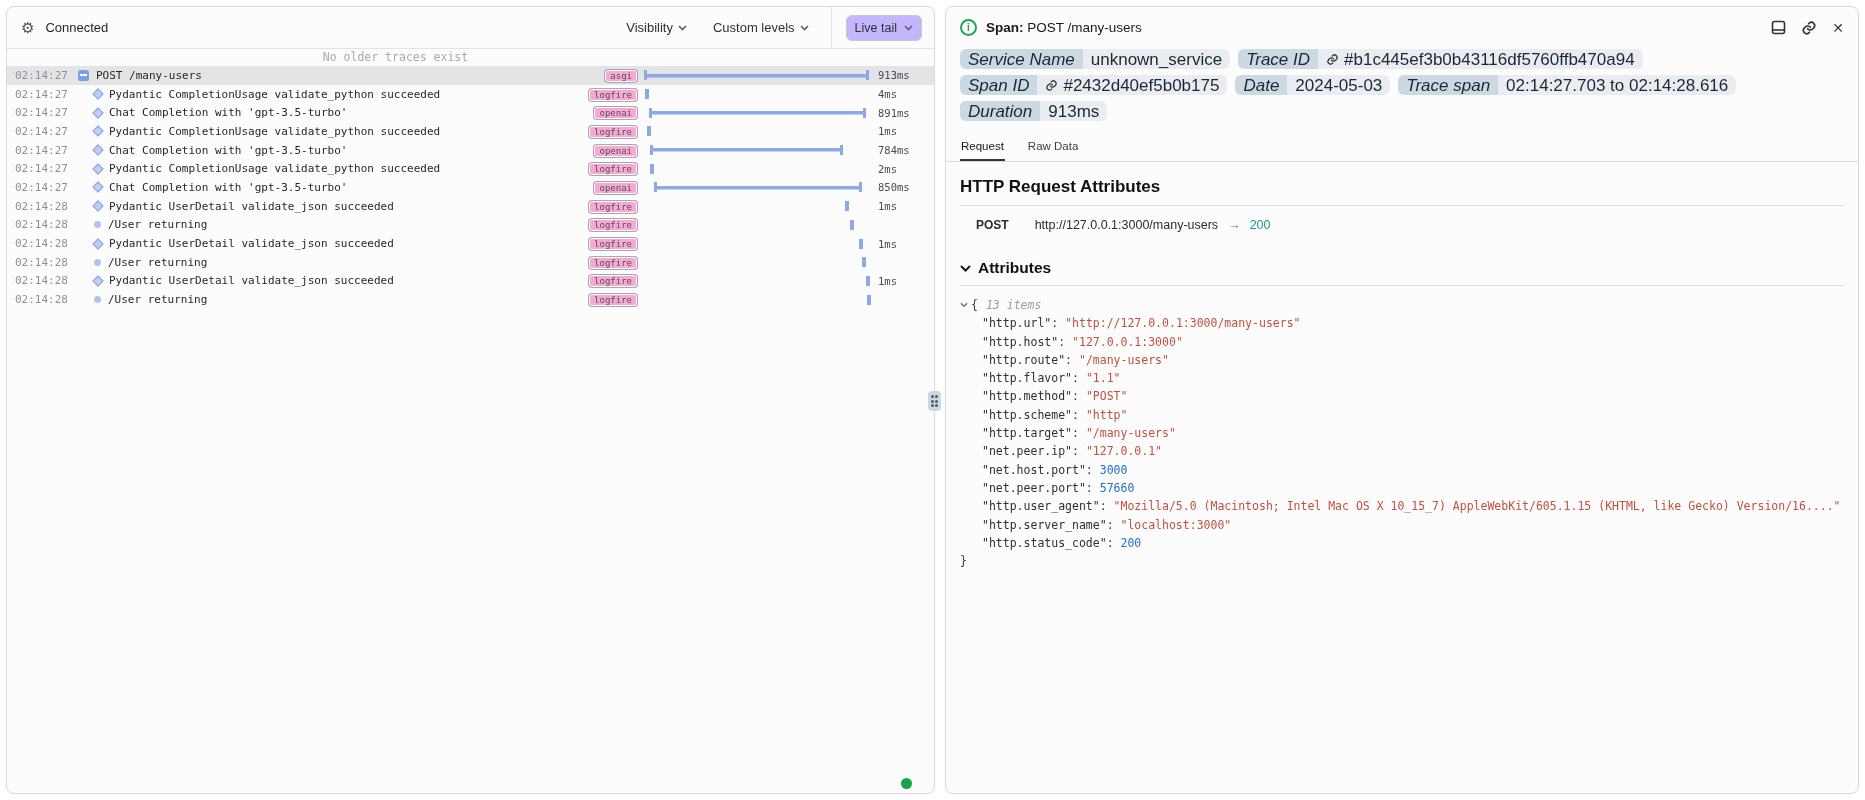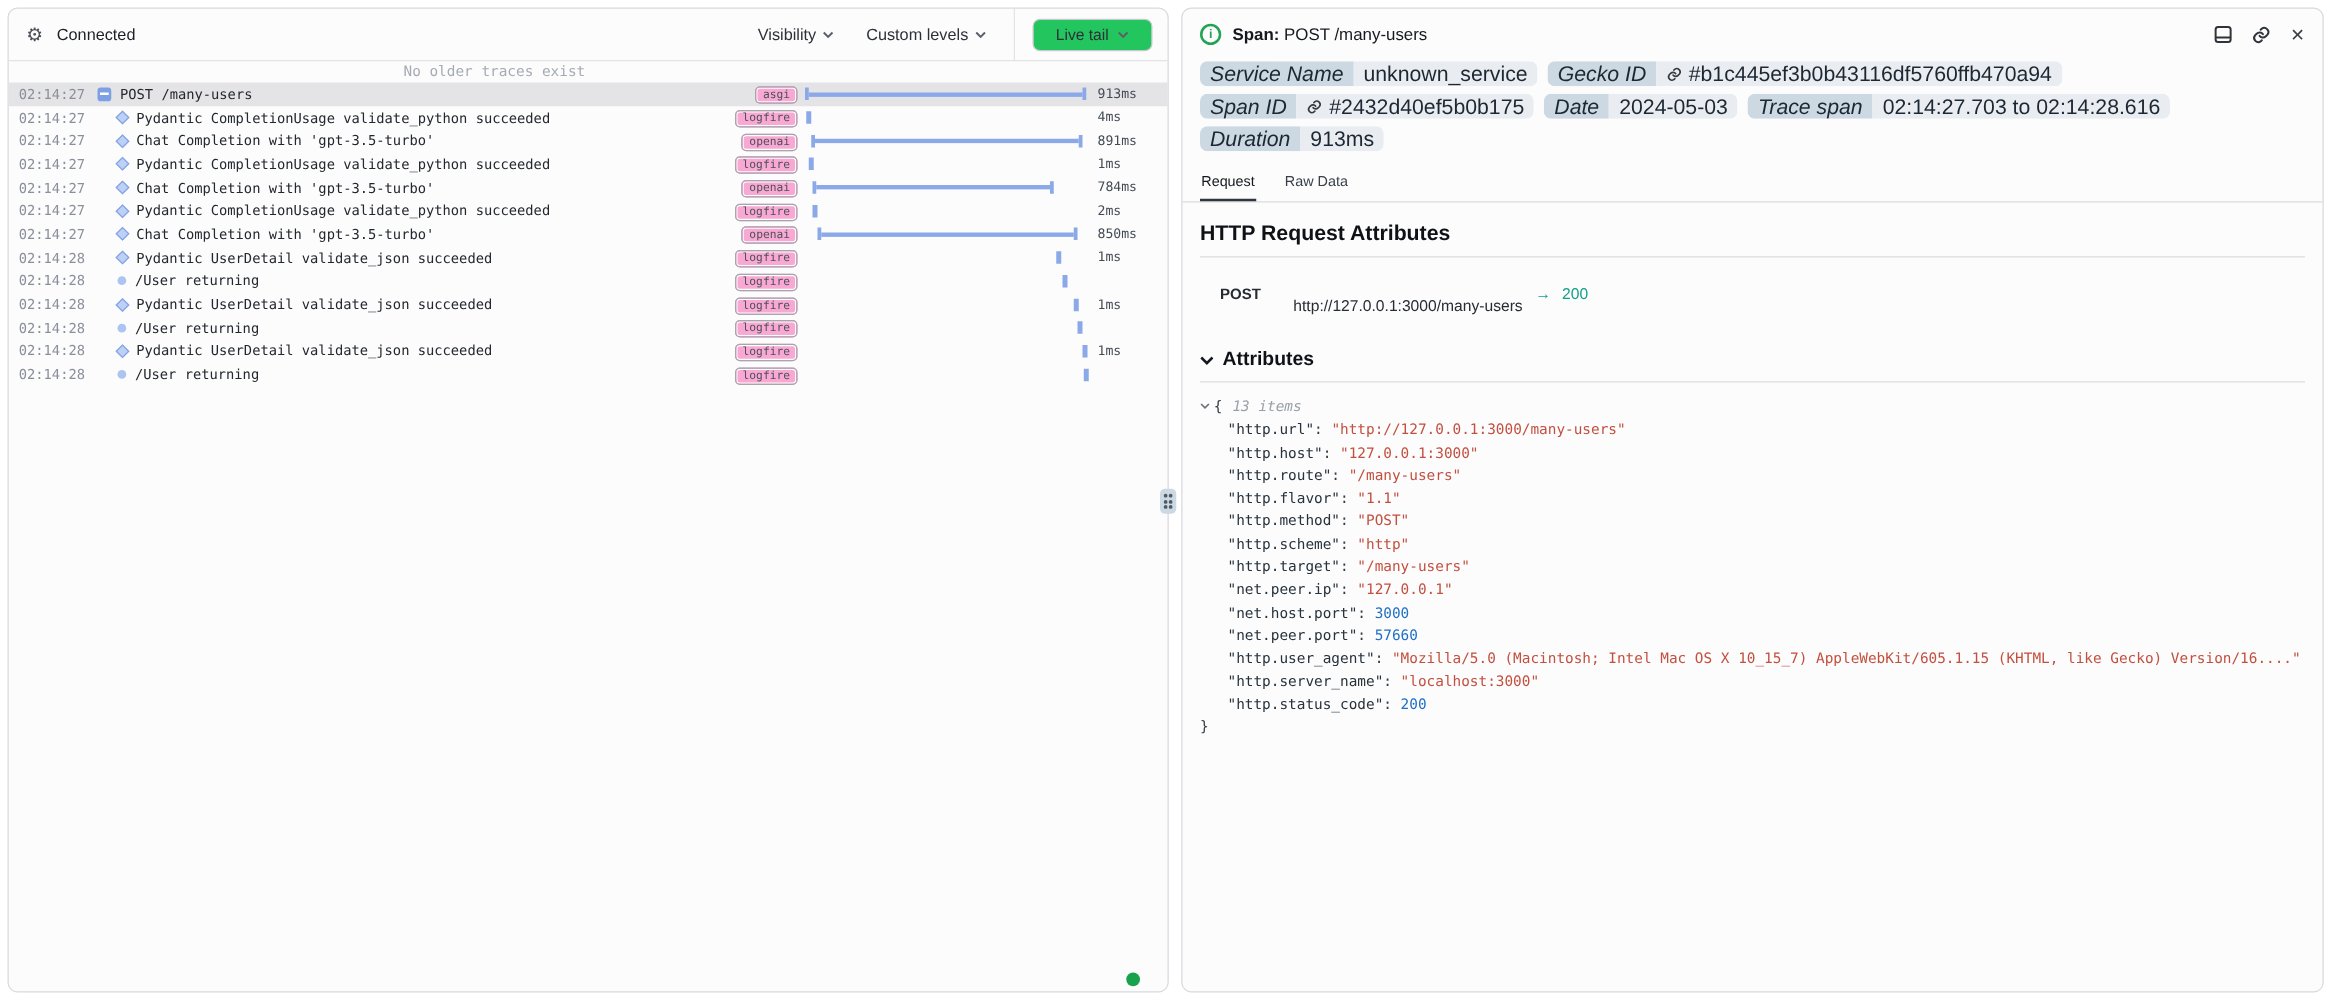--- a/index.html
+++ b/index.html
@@ -12,22 +12,22 @@
 
   
   .toolbar { height:42px; display:flex; align-items:center; padding:0 0 0 14px;
              border-bottom:1px solid #e3e3e7; font-size:13px; color:#1c2025; }
   .gear { font-size:15px; color:#4a4f57; margin-right:11px; }
   .tb-right { margin-left:auto; display:flex; align-items:center; height:100%; }
   .tb-link { display:flex; align-items:center; gap:5px; color:#2c3138; cursor:pointer; }
   .tb-link + .tb-link { margin-left:26px; }
   .vsep { width:1px; height:100%; background:#e3e3e7; margin-left:22px; }
   .live-btn { margin:0 12px 0 14px; border:1px solid #c8c9ce; border-radius:6px;
-              padding:5px 18px; display:flex; align-items:center; gap:7px;
-              font-size:12.5px; color:#2c3138; cursor:pointer; background:#22c55e; }
+              padding:5px 8px; display:flex; align-items:center; gap:7px;
+              font-size:12.5px; color:#2c3138; cursor:pointer; background:#c4b5fd; }
   .chev { width:9px; height:6px; }
   .chev polyline { fill:none; stroke:#5a6068; stroke-width:1.6; }
 
   
   .list-header { height:17px; line-height:17px; text-align:center; padding-right:150px;
                  font-family:"DejaVu Sans Mono", monospace; font-size:11.5px; color:#a6abb3; }
   #trace-list { position:relative; }
   .trow { position:relative; height:18.7px; display:flex; align-items:center;
           padding-left:8px; font-family:"DejaVu Sans Mono", monospace; font-size:11px;
           cursor:pointer; }
@@ -85,21 +85,21 @@
   .tabs { margin:15px -14px 0 -14px; padding:0 14px; border-bottom:1px solid #dadade;
           display:flex; gap:22px; }
   .tab { font-size:11.5px; color:#3a4048; padding:4px 1px 7px 1px; cursor:pointer; }
   .tab.active { color:#14181d; border-bottom:2px solid #30363d; }
 
   .h1 { margin-top:15px; font-size:17px; font-weight:700; color:#0e1116; }
   .hr { border-top:1px solid #dcdce0; margin-top:8px; }
   .req-line { margin-top:12px; padding-left:16px; display:flex; align-items:center;
               font-size:12.5px; color:#272c33; }
   .req-method { font-weight:700; font-size:12px; }
-  .req-url { margin-left:26px;margin-top:20px; }
+  .req-url { margin-left:26px; }
   .req-arrow { margin-left:10px; color:var(--status_teal); }
   .req-status { margin-left:9px; color:var(--status_teal); }
 
   .attr-head { margin-top:27px; display:flex; align-items:center; gap:7px; }
   .attr-head .chev-big polyline { stroke:#14181d; stroke-width:2; fill:none; }
   .attr-title { font-size:15.5px; font-weight:700; color:#0e1116; }
 
   .json { margin-top:10px; font-family:"DejaVu Sans Mono", monospace; font-size:11.5px;
           line-height:18.3px; color:#333a42; }
   .json .jline { display:flex; align-items:center; }
@@ -303,21 +303,21 @@
     </div>
 
     <div class="badges" id="badges">
         <span class="badge">
           <span class="blabel">Service Name</span>
           <span class="bvalue">
             <span>unknown_service</span>
           </span>
         </span>
         <span class="badge">
-          <span class="blabel">Gecko ID</span>
+          <span class="blabel">Trace ID</span>
           <span class="bvalue">
             <span style="display: flex;">
               <svg width="13" height="13" viewBox="0 0 24 24" fill="none" stroke="#343a41" stroke-width="2.4" stroke-linecap="round">
                 <path d="M10 13a5 5 0 0 0 7.5.5l2-2a5 5 0 0 0-7-7l-1.2 1.2"></path>
                 <path d="M14 11a5 5 0 0 0-7.5-.5l-2 2a5 5 0 0 0 7 7l1.2-1.2"></path>
               </svg>
             </span>
             <span>#b1c445ef3b0b43116df5760ffb470a94</span>
           </span>
         </span>

